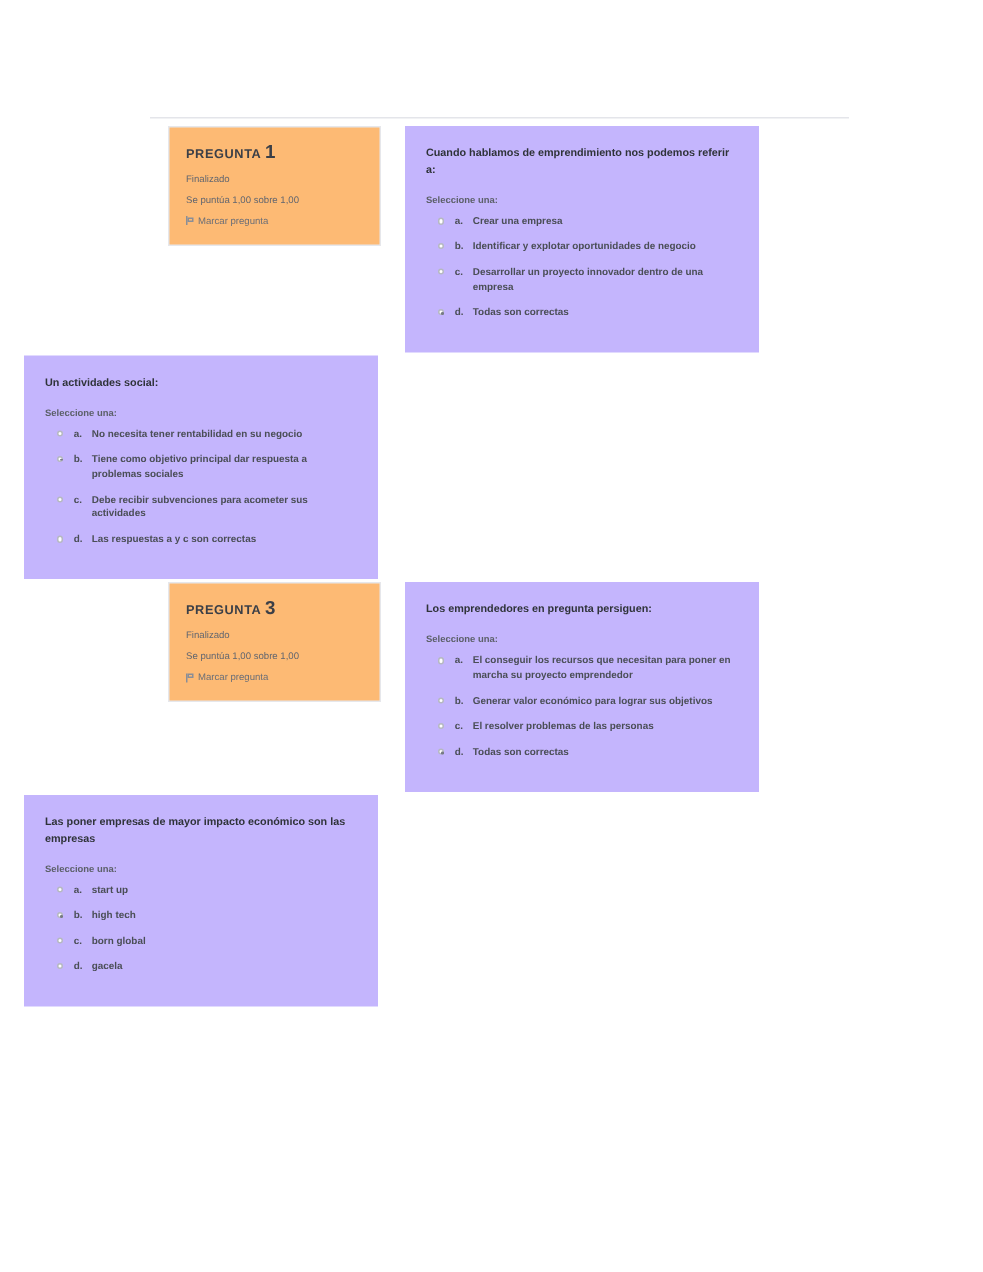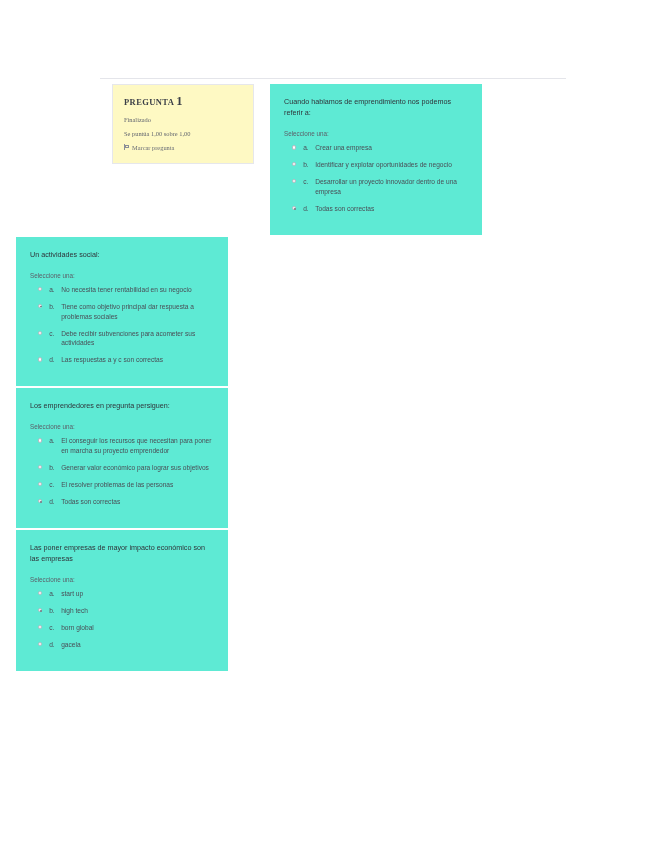--- a/index.html
+++ b/index.html
@@ -37,25 +37,24 @@
   }
   .qblock {
     position: relative;
     display: flex;
     align-items: flex-start;
     margin-bottom: 2px;
   }
   .qinfo {
     width: 142px;
     margin-left: 112px;
-    background: #fef9c3;
+    background: #fdba74;
     border: 1px solid #e6e7eb;
     box-sizing: border-box;
     padding: 10px 11px 12px 11px;
-    font-family: Liberation Serif, serif;
   }
   .qinfo-title {
     font-size: 8.5px;
     font-weight: bold;
     color: #3b3f47;
     letter-spacing: 0.4px;
     margin-bottom: 7px;
     line-height: 1.1;
   }
   .qinfo-title .qnum {
@@ -95,24 +94,25 @@
   .flag-icon::after {
     content: "";
     position: absolute;
     left: 1px; top: 0.5px;
     width: 3.5px; height: 3px;
     border: 0.6px solid #8a8e97;
     box-sizing: border-box;
   }
   .qbody {
     margin-left: 16px;
-    width: 212px;
-    background: #5eead4;
+    width: 236px;
+    background: #c4b5fd;
     box-sizing: border-box;
     padding: 12px 14px 14px 14px;
+    font-weight: bold;
   }
   .qtext {
     font-size: 7.2px;
     color: #2f3339;
     line-height: 1.55;
     margin-bottom: 12px;
   }
   .qselect-label {
     font-size: 6.3px;
     color: #5c6069;
@@ -227,20 +227,29 @@
             </li>
             <li class="opt">
               <span class="radio"></span>
               <span class="opt-letter">d.</span>
               <span class="opt-text">Las respuestas a y c son correctas</span>
             </li>
           </ul>
         </div>
       </div>
       <div class="qblock">
+        <div class="qinfo">
+          <div class="qinfo-title"><span>PREGUNTA</span> <span class="qnum">3</span></div>
+          <div class="qinfo-line">Finalizado</div>
+          <div class="qinfo-line">Se puntúa 1,00 sobre 1,00</div>
+          <div class="qinfo-flag">
+            <span class="flag-icon"></span>
+            <span>Marcar pregunta</span>
+          </div>
+        </div>
         <div class="qbody">
           <div class="qtext">Los emprendedores en pregunta persiguen:</div>
           <div class="qselect-label">Seleccione una:</div>
           <ul class="opt-list">
             <li class="opt">
               <span class="radio"></span>
               <span class="opt-letter">a.</span>
               <span class="opt-text">El conseguir los recursos que necesitan para poner en marcha su proyecto emprendedor</span>
             </li>
             <li class="opt">

